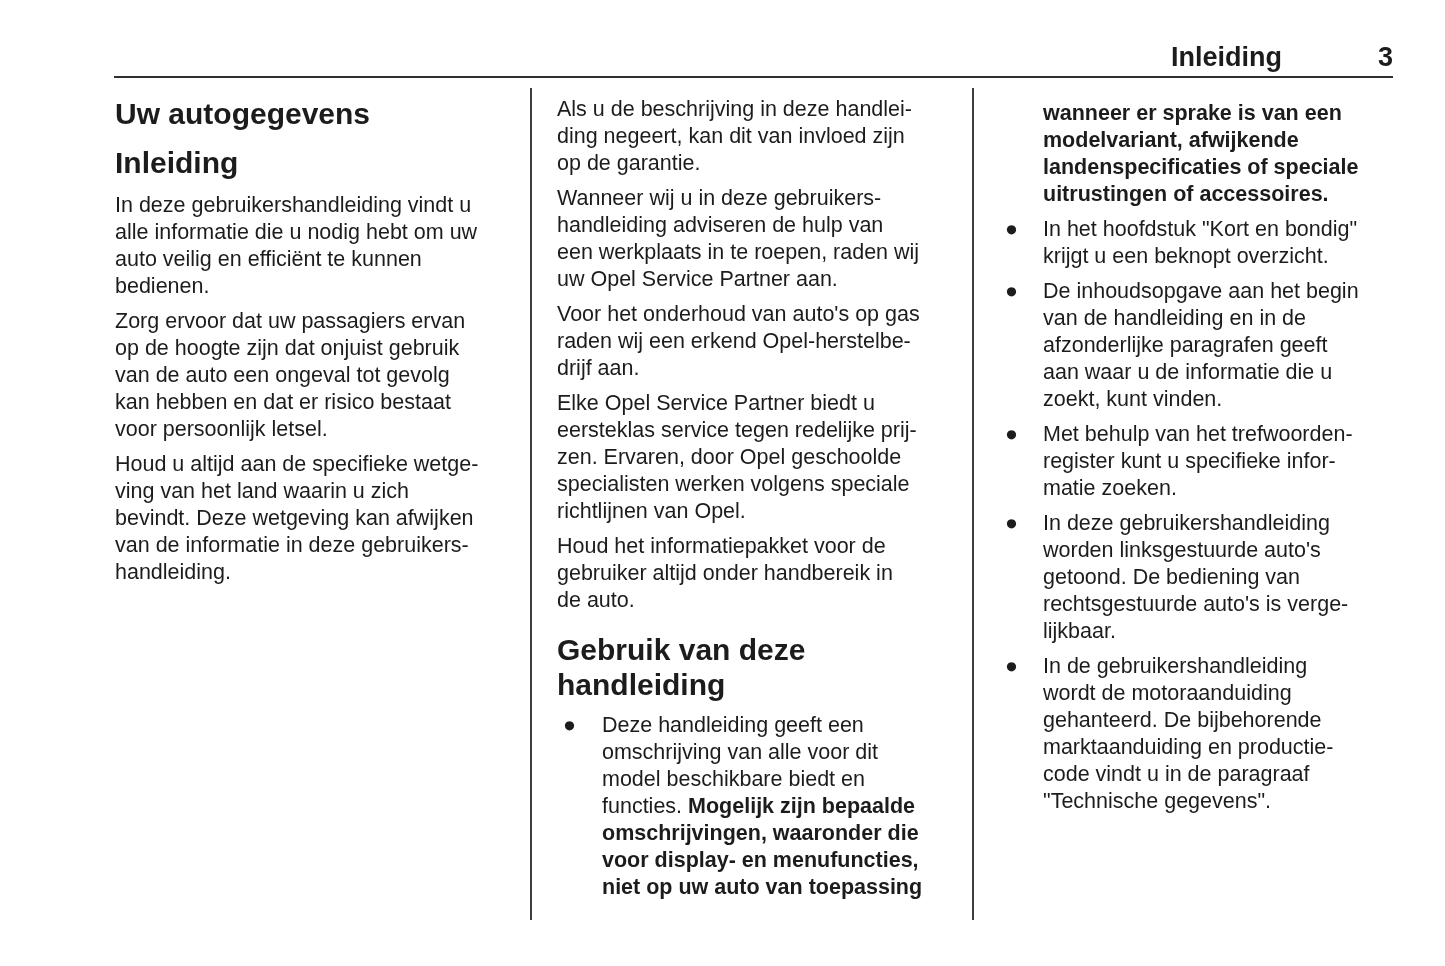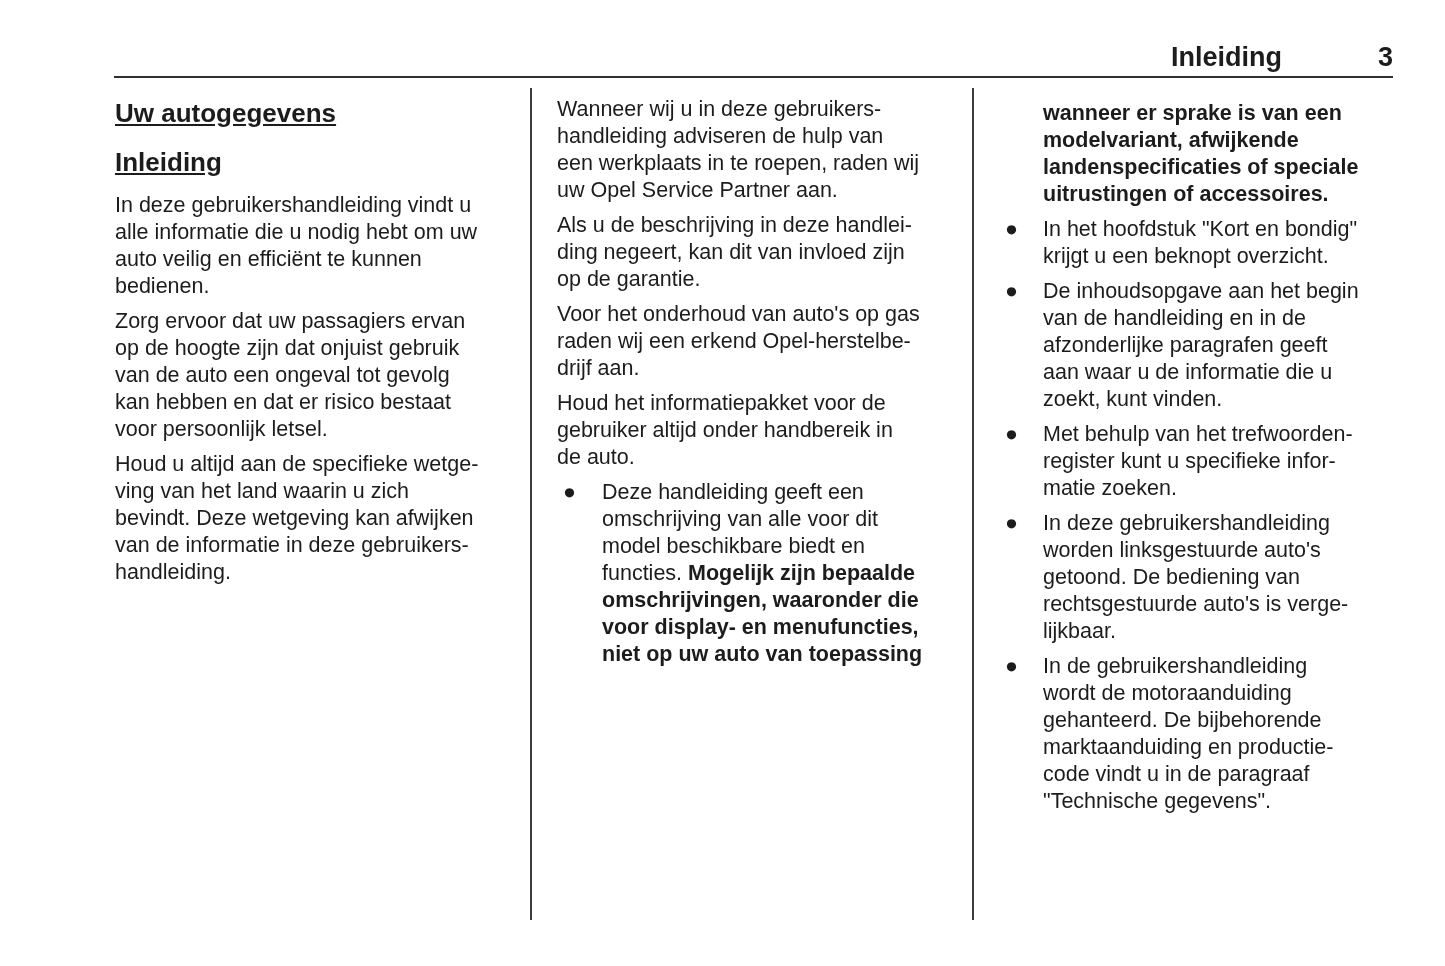--- a/index.html
+++ b/index.html
@@ -29,24 +29,23 @@
     top:88px; height:832px; width:2px;
     background:#3d3d3d;
   }
   .sep1 { left:530px; }
   .sep2 { left:972px; }
   .col { position:absolute; top:96px; }
   .col1 { left:115px; width:410px; }
   .col2 { left:557px; width:410px; }
   .col3 { left:1005px; width:425px; top:100px; }
   h1 {
-    font-size:26px; line-height:35px; font-weight:bold;
+    font-size:30px; line-height:35px; font-weight:bold;
     white-space:pre-line;
     margin:0 0 12px 0;
-    text-decoration:underline;
   }
   h1.mt { margin-top:14px; }
   h1.mt2 { margin-top:18px; margin-bottom:10px; }
   p.body {
     font-size:21.5px; line-height:27px;
     white-space:pre-line;
     margin:0 0 8px 0;
   }
   .li {
     display:flex;
@@ -94,33 +93,40 @@
 kan hebben en dat er risico bestaat
 voor persoonlijk letsel.</p>
     <p class="body">Houd u altijd aan de specifieke wetge-
 ving van het land waarin u zich
 bevindt. Deze wetgeving kan afwijken
 van de informatie in deze gebruikers-
 handleiding.</p>
   </section>
 
   <section class="col col2">
+    <p class="body">Als u de beschrijving in deze handlei-
+ding negeert, kan dit van invloed zijn
+op de garantie.</p>
     <p class="body">Wanneer wij u in deze gebruikers-
 handleiding adviseren de hulp van
 een werkplaats in te roepen, raden wij
 uw Opel Service Partner aan.</p>
-    <p class="body">Als u de beschrijving in deze handlei-
-ding negeert, kan dit van invloed zijn
-op de garantie.</p>
     <p class="body">Voor het onderhoud van auto's op gas
 raden wij een erkend Opel-herstelbe-
 drijf aan.</p>
+    <p class="body">Elke Opel Service Partner biedt u
+eersteklas service tegen redelijke prij-
+zen. Ervaren, door Opel geschoolde
+specialisten werken volgens speciale
+richtlijnen van Opel.</p>
     <p class="body">Houd het informatiepakket voor de
 gebruiker altijd onder handbereik in
 de auto.</p>
+    <h1 class="mt2">Gebruik van deze
+handleiding</h1>
     <div class="li">
         <span class="marker">●</span>
         <span class="li-text"><span>Deze handleiding geeft een
 omschrijving van alle voor dit
 model beschikbare biedt en
 functies. </span><span class="b">Mogelijk zijn bepaalde
 omschrijvingen, waaronder die
 voor display- en menufuncties,
 niet op uw auto van toepassing</span></span>
       </div>

